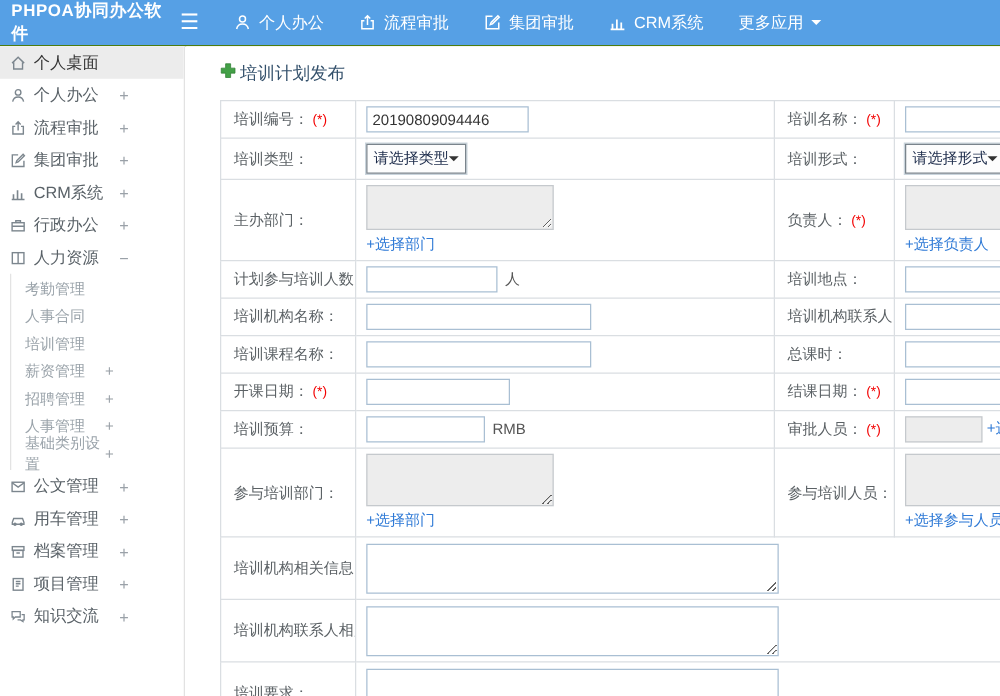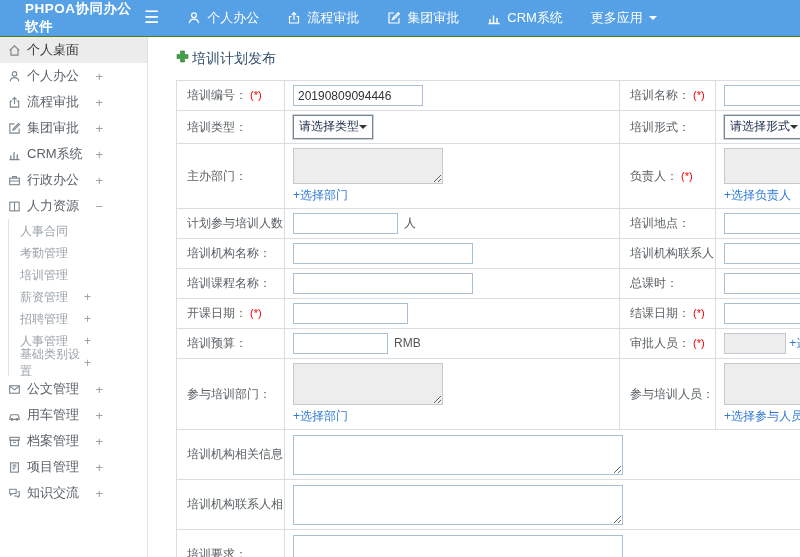--- a/index.html
+++ b/index.html
@@ -3,21 +3,21 @@
 <meta charset="utf-8">
 <style>
   * { margin:0; padding:0; box-sizing:border-box; }
   html,body { width:800px; height:557px; overflow:hidden; background:#fff;
     font-family:"Liberation Sans","DejaVu Sans",sans-serif; }
   body { position:relative; }
 
   
   .topbar { position:absolute; top:0; left:0; right:0; height:36px; background:#56a0e5;
     display:flex; align-items:center; color:#fff; }
-  .logo { font-size:13.5px; font-weight:bold; padding-left:25px; width:140px; letter-spacing:.5px; }
+  .logo { font-size:13.5px; font-weight:bold; padding-left:9px; width:140px; letter-spacing:.5px; }
   .hamburger { font-size:17px; line-height:36px; padding:0 14px 0 4px; cursor:pointer; }
   .topnav { display:flex; align-items:center; height:36px; }
   .topnav-item { display:flex; align-items:center; gap:6px; padding:0 14px; height:36px;
     font-size:13px; cursor:pointer; white-space:nowrap; }
   .topnav-item .icon { display:inline-flex; }
   .caret-down { width:0; height:0; border:4px solid transparent; border-top-color:#fff; margin-top:4px; }
 
   
   .content { position:absolute; top:36px; left:0; right:0; bottom:0; border-top:1px solid #4d7c0f; }
   .sidebar { position:absolute; top:0; left:0; bottom:0; width:148px; background:#fff;
@@ -183,24 +183,24 @@
             <rect x="2" y="2.3" width="10" height="9.4"></rect>
             <path d="M7 2.3v9.4"></path>
           </svg>
       </span>
       <span>人力资源</span>
       <span class="expand">−</span>
     </div>
 
     <div class="submenu">
       <div class="sub-item">
+        <span>考勤管理</span>
+      </div>
+      <div class="sub-item">
         <span>人事合同</span>
-      </div>
-      <div class="sub-item">
-        <span>考勤管理</span>
       </div>
       <div class="sub-item">
         <span>培训管理</span>
       </div>
       <div class="sub-item">
         <span>薪资管理</span>
         <span class="expand">+</span>
       </div>
       <div class="sub-item">
         <span>招聘管理</span>

